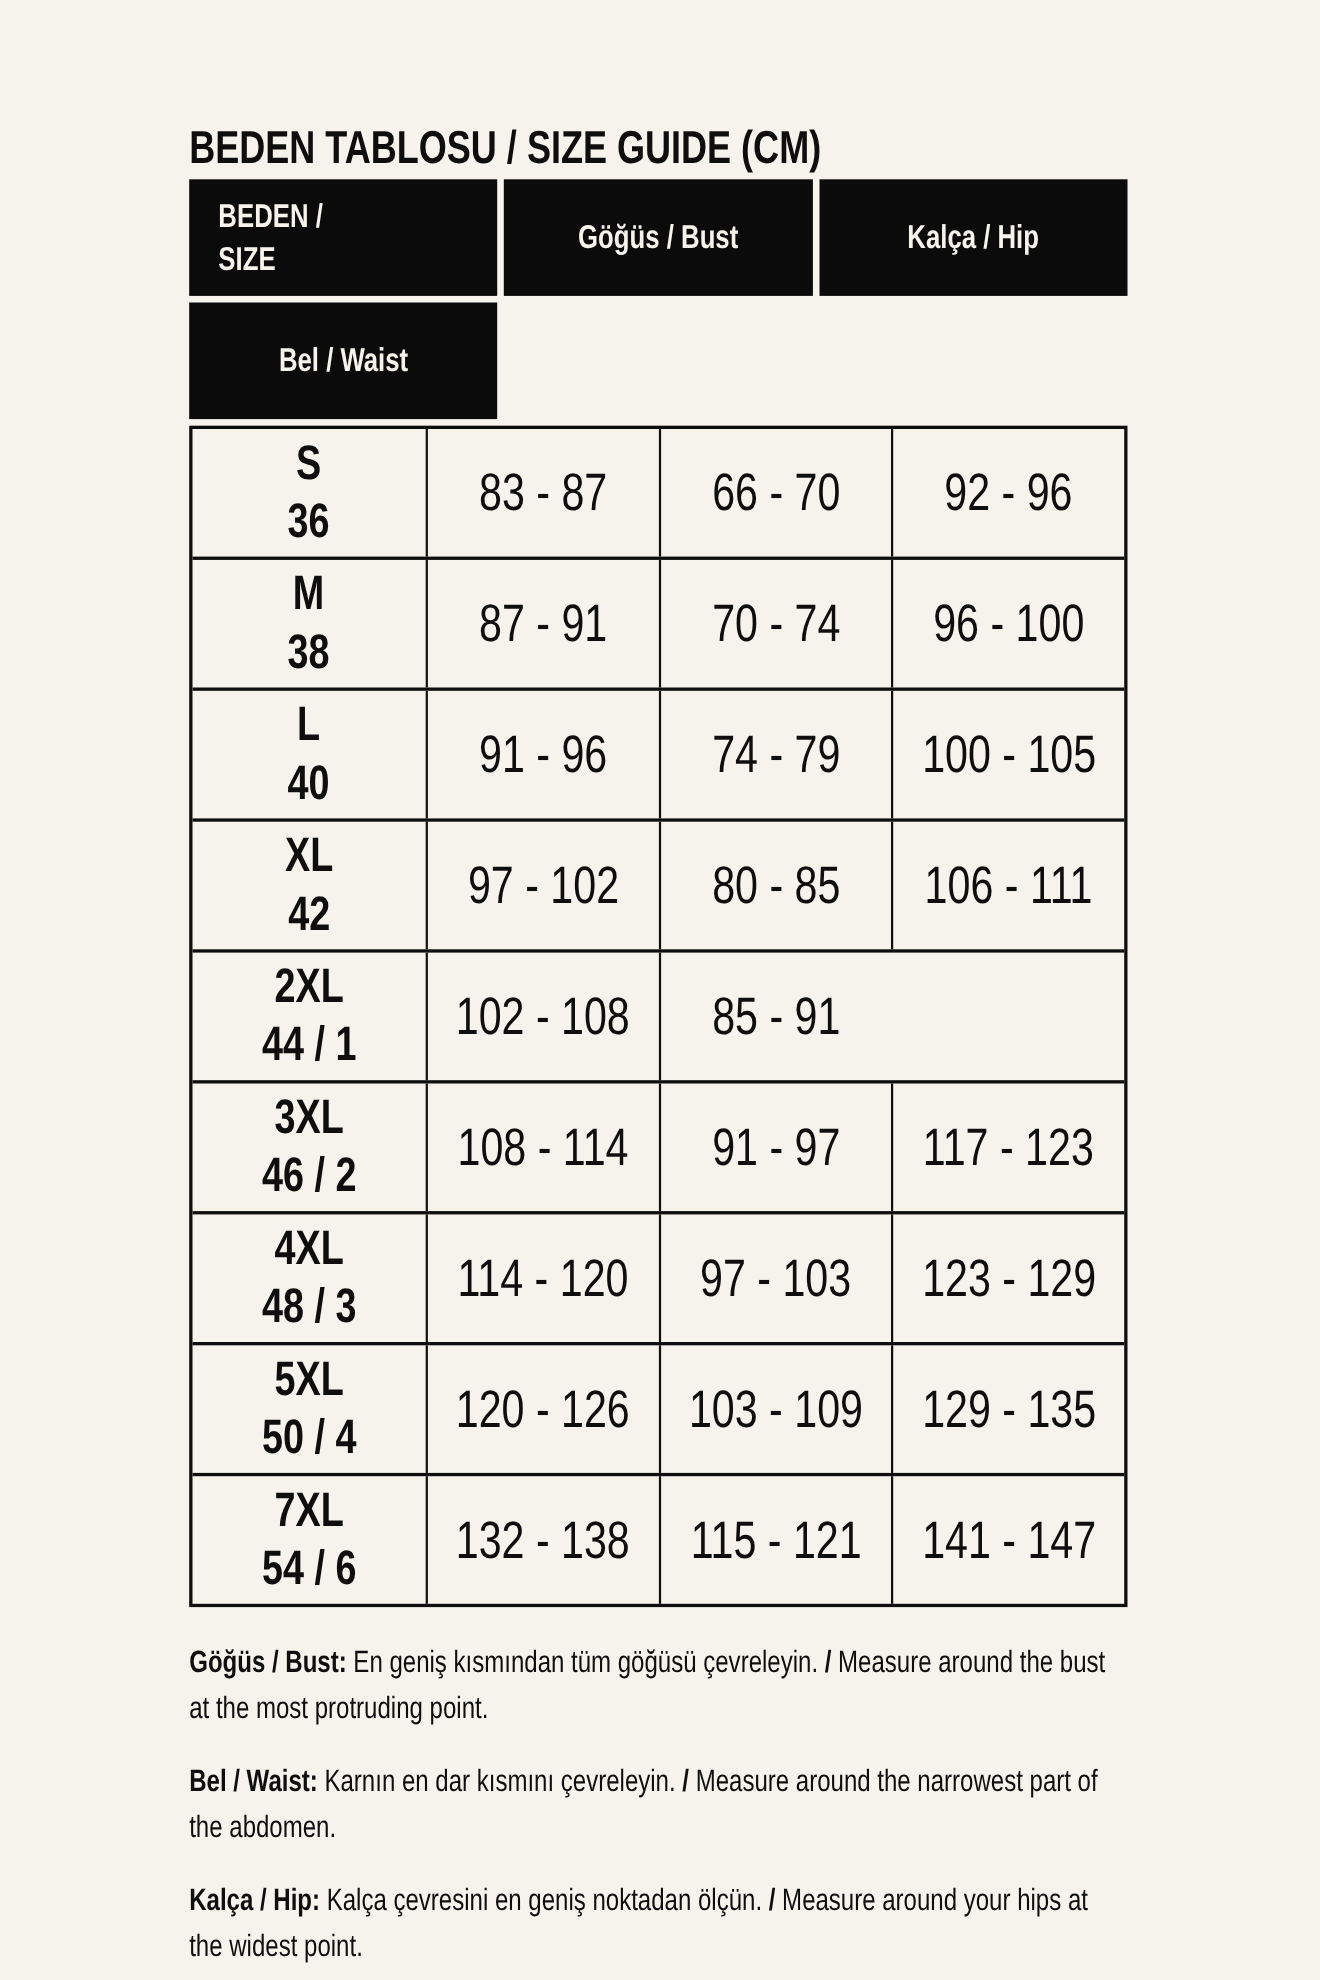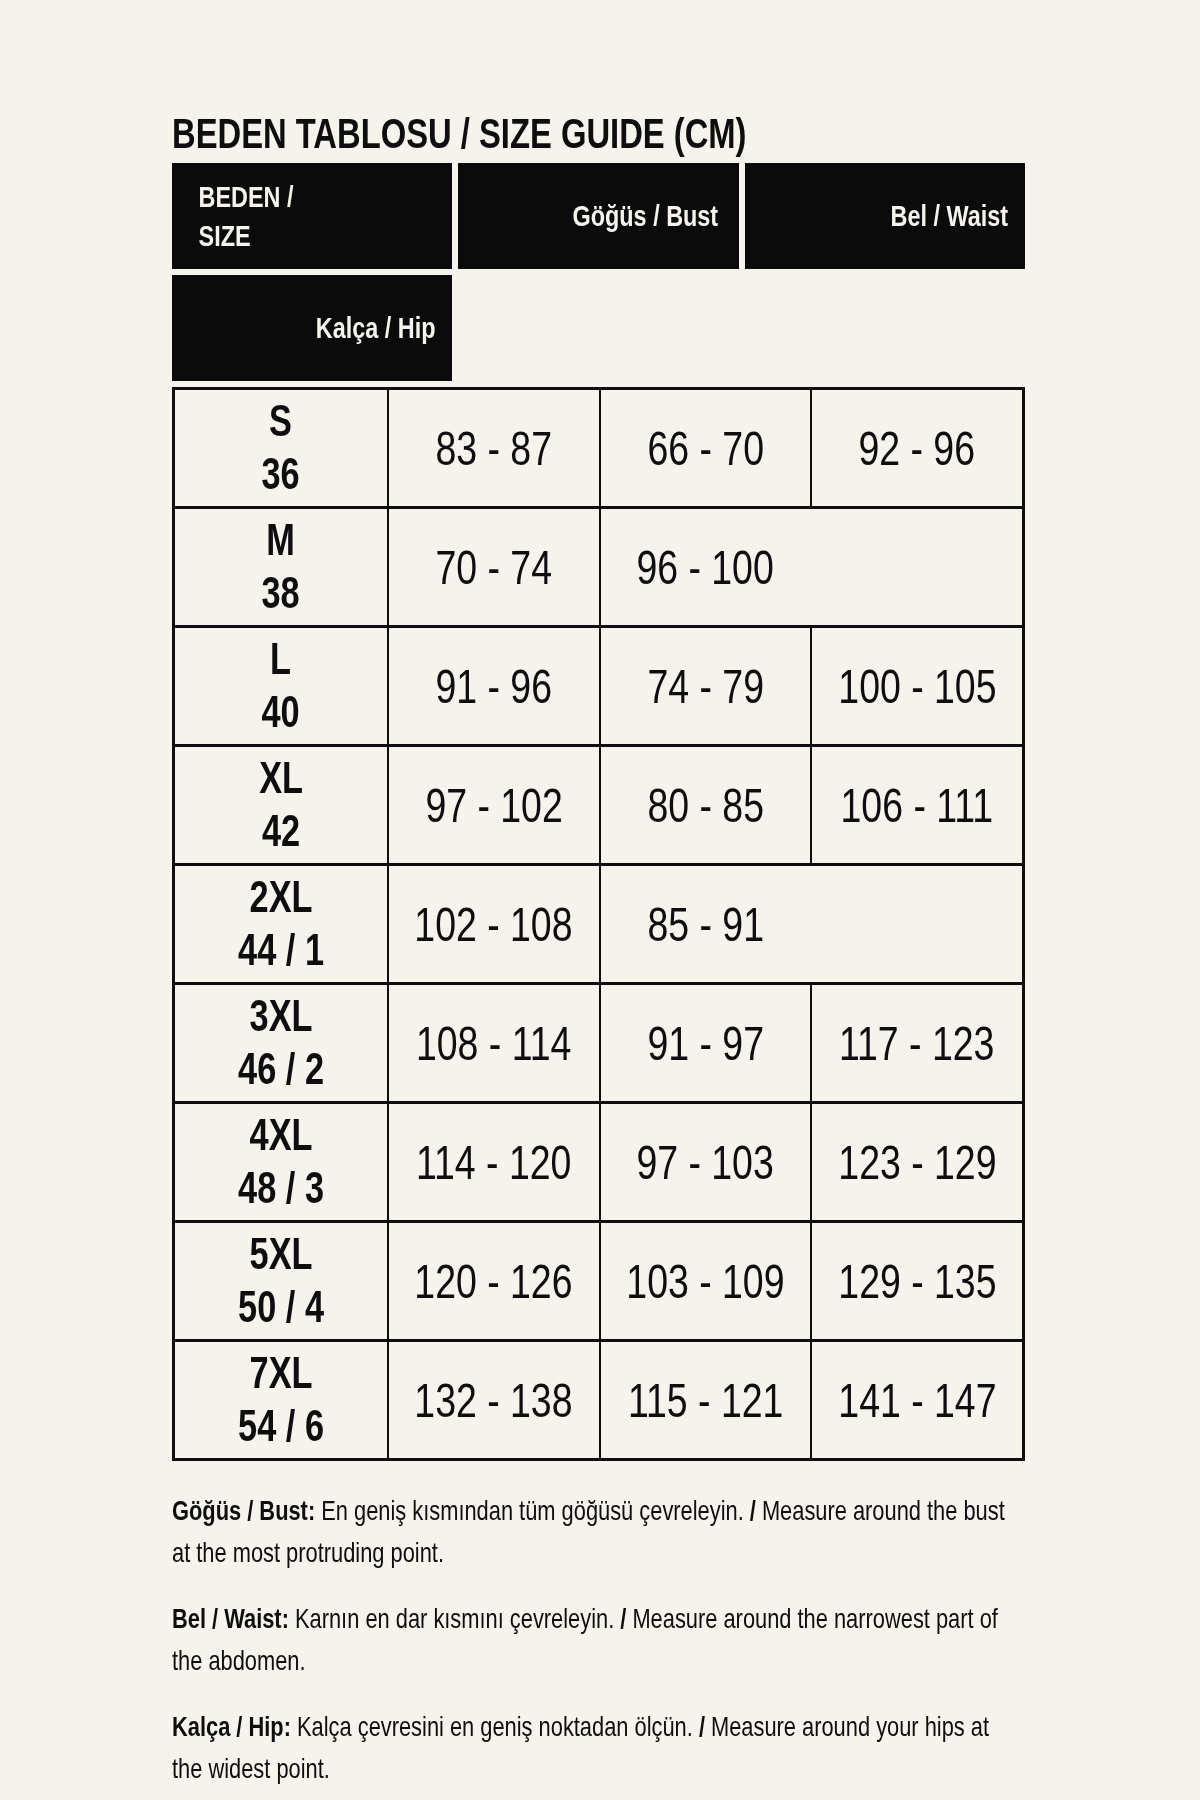--- a/index.html
+++ b/index.html
@@ -18,21 +18,21 @@
     font-size: 42px; font-weight: 700; white-space: nowrap;
     transform: scaleX(0.78); transform-origin: left top;
     letter-spacing: 0px;
   }
 
   .size-table { position: absolute; left: 172px; top: 163px; width: 853px; }
 
   .thead { display: grid; grid-template-columns: repeat(3, 1fr); gap: 6px; margin-bottom: 6px; }
   .th {
     background: #0b0b0b; color: #f5f3eb;
-    height: 106px; display: flex; align-items: center; justify-content: flex-end;
+    height: 106px; display: flex; align-items: center; justify-content: center;
     font-weight: 700; font-size: 30px;
   }
   .th .cx { white-space: nowrap; }
   .th.first { justify-content: flex-start; }
   .th.first .cx {
     transform-origin: left center; padding-left: 34px;
     white-space: pre-line; line-height: 1.3;
   }
 
   .tbody { border: 3px solid #0e0e0e; background: #f5f3eb; }
@@ -64,24 +64,24 @@
 
   <div class="thead">
     <div class="th first">
         <span class="cx">BEDEN /
 SIZE</span>
       </div>
     <div class="th">
         <span class="cx">Göğüs / Bust</span>
       </div>
     <div class="th">
+        <span class="cx">Kalça / Hip</span>
+      </div>
+    <div class="th">
         <span class="cx">Bel / Waist</span>
-      </div>
-    <div class="th">
-        <span class="cx">Kalça / Hip</span>
       </div>
   </div>
 
   <div class="tbody">
     <div class="tr">
       <div class="td size">
           <span class="cx">S
 36</span>
         </div>
       <div class="td">
@@ -91,20 +91,23 @@
           <span class="cx">66 - 70</span>
         </div>
       <div class="td">
           <span class="cx">92 - 96</span>
         </div>
     </div>
     <div class="tr">
       <div class="td size">
           <span class="cx">M
 38</span>
+        </div>
+      <div class="td">
+          <span class="cx">87 - 91</span>
         </div>
       <div class="td">
           <span class="cx">70 - 74</span>
         </div>
       <div class="td">
           <span class="cx">96 - 100</span>
         </div>
     </div>
     <div class="tr">
       <div class="td size">

